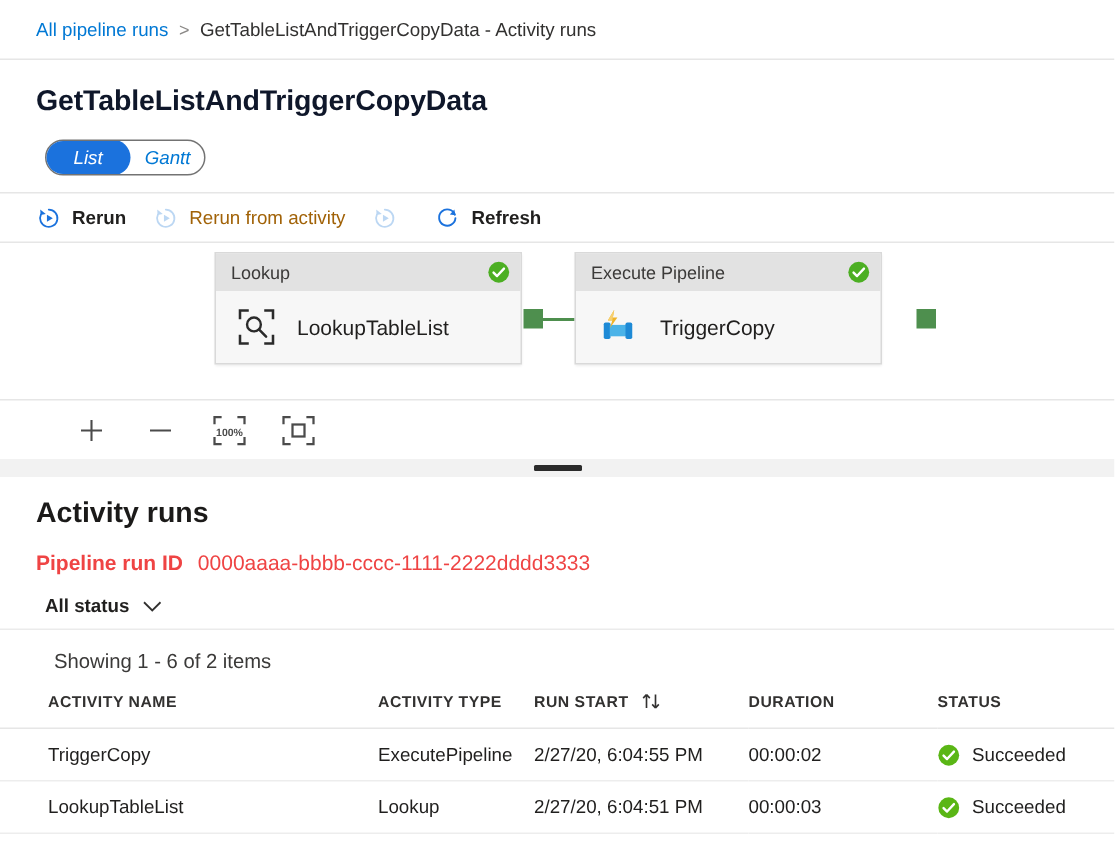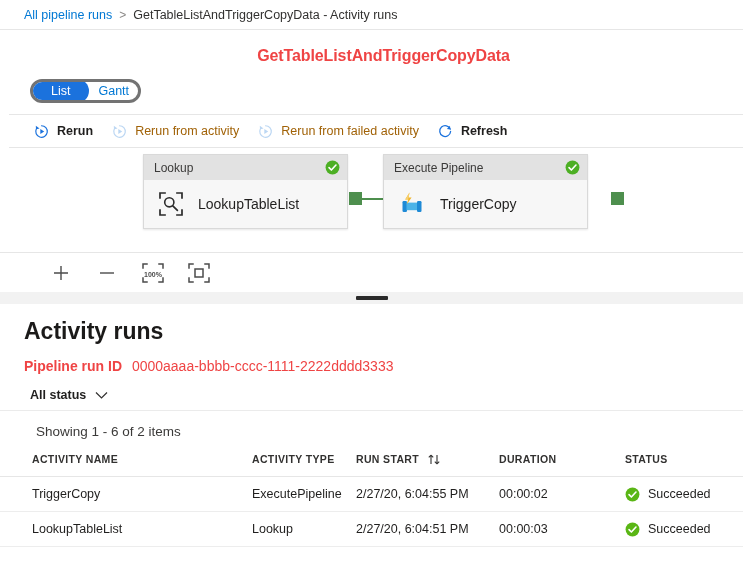--- a/index.html
+++ b/index.html
@@ -10,21 +10,21 @@
     width: 743px;
     height: 578px;
     background: #ffffff;
     font-family: "Liberation Sans", sans-serif;
     color: #201f1e;
     overflow: hidden;
   }
 
   
   .breadcrumb-bar {
-    height: 30px;
+    height: 40px;
     display: flex;
     align-items: center;
     padding: 0 0 0 24px;
     border-bottom: 1px solid #e6e6e6;
     box-sizing: border-box;
     font-size: 12.5px;
   }
   .crumb-link {
     color: #0078d4;
     cursor: pointer;
@@ -33,41 +33,41 @@
     color: #8a8886;
     margin: 0 7px;
     font-size: 12px;
   }
   .crumb-current {
     color: #323130;
   }
 
   
   .page-title {
-    font-size: 16px;
+    font-size: 19px;
     font-weight: bold;
-    color: #ef4444;
+    color: #0f172a;
     padding: 17px 0 0 24px;
     letter-spacing: -0.1px;
-    text-align: center;
   }
 
   
   .view-toggle-wrap {
     padding: 14px 0 0 30px;
   }
   .view-toggle {
     display: inline-flex;
     align-items: center;
-    border: 3px solid #737373;
+    border: 1px solid #737373;
     border-radius: 14px;
     height: 24px;
     box-sizing: border-box;
     background: #ffffff;
     overflow: hidden;
+    font-style: italic;
   }
   .seg {
     font-size: 12.5px;
     padding: 0 9px;
     height: 22px;
     line-height: 22px;
     border-radius: 13px;
     color: #0078d4;
     cursor: pointer;
     box-sizing: border-box;
@@ -84,21 +84,20 @@
   
   .cmdbar {
     margin-top: 11px;
     border-top: 1px solid #e6e6e6;
     border-bottom: 1px solid #e6e6e6;
     height: 34px;
     display: flex;
     align-items: center;
     padding-left: 24px;
     box-sizing: border-box;
-    margin-left: 9px;
   }
   .cmd {
     display: flex;
     align-items: center;
     height: 100%;
     margin-right: 18px;
     font-size: 12.5px;
     cursor: pointer;
     white-space: nowrap;
   }
@@ -214,21 +213,21 @@
     top: 4px;
     transform: translateX(-50%);
     width: 32px;
     height: 4px;
     background: #2b2b2b;
     border-radius: 1px;
   }
 
   
   .section-title {
-    font-size: 23px;
+    font-size: 19px;
     font-weight: bold;
     color: #1b1a19;
     padding: 14px 0 0 24px;
   }
   .runid-row {
     padding: 13px 0 0 24px;
     font-size: 14px;
     color: #ef4444;
   }
   .runid-label { font-weight: bold; }
@@ -327,21 +326,20 @@
     </svg>
     <span class="cmd-label">Rerun from activity</span>
   </div>
 
   <div class="cmd disabled">
     <svg class="ic" viewBox="0 0 20 20">
       <path d="M10 3.2a6.8 6.8 0 1 1-6.1 3.8" fill="none" stroke="#bcd7f3" stroke-width="1.4" stroke-linecap="round"></path>
       <path d="M3.3 3.2 L3.6 7.4 L7.7 6.6 Z" fill="#bcd7f3"></path>
       <path d="M8.6 7.2 L13.2 10 L8.6 12.8 Z" fill="#bcd7f3"></path>
     </svg>
-    <span class="cmd-label">Rerun from failed activity</span>
   </div>
 
   <div class="cmd">
     <svg class="ic" viewBox="0 0 20 20">
       <path d="M15.6 7.2A6.4 6.4 0 1 0 16 10" fill="none" stroke="#1b72dd" stroke-width="1.5" stroke-linecap="round"></path>
       <path d="M15.2 3.1 L15.9 7.6 L11.6 7.1 Z" fill="#1b72dd"></path>
     </svg>
     <span class="cmd-label">Refresh</span>
   </div>
 </div>

